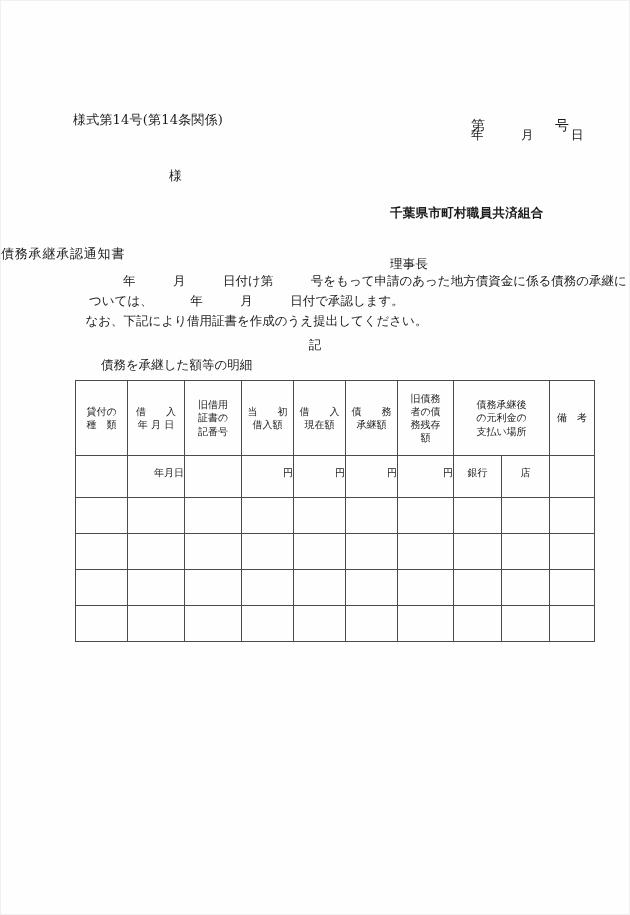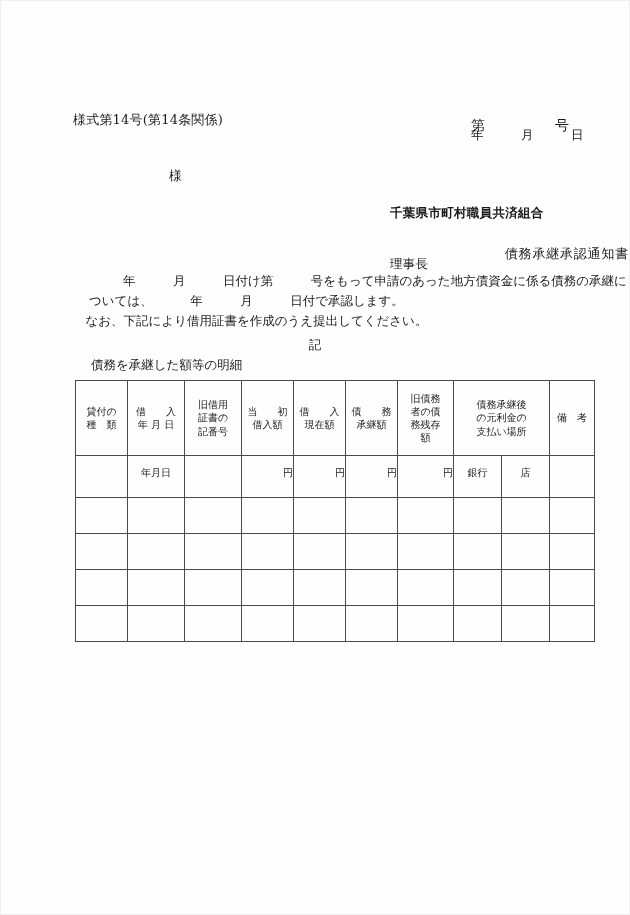--- a/index.html
+++ b/index.html
@@ -57,21 +57,21 @@
   #issuer-title {
     left: 389px; top: 224px;
     font-size: 12.5px;
     letter-spacing: 0.3px;
     margin-top: 31px;
   }
 
   
   #doc-title {
     left: 0; right: 0; top: 244px;
-    text-align: right;
+    text-align: left;
     font-size: 13px;
     letter-spacing: 0.8px;
   }
 
   
   #body-line-1 {
     left: 72px;  top: 272px;
     font-size: 12.5px;
   }
   #body-line-2 {
@@ -81,21 +81,21 @@
   #body-line-3 {
     left: 72px;  top: 312px;
     font-size: 12.5px;
   }
   #memo-marker {
     left: 0; right: 0; top: 336px;
     text-align: center;
     font-size: 12.5px;
   }
   #table-caption {
-    left: 90px; top: 356px;
+    left: 100px; top: 356px;
     font-size: 12.5px;
     font-family: Liberation Serif, serif;
   }
 
   
   #detail-table {
     position: absolute;
     left: 74px;
     top: 379px;
     width: 483px;
@@ -120,21 +120,21 @@
   }
   #detail-table thead th .hl {
     display: block;
     text-align: center;
     white-space: nowrap;
   }
 
   #detail-table tbody tr { height: 36px; }
   #detail-table tbody tr:first-child { height: 42px; }
 
-  .cell-unit-left   { text-align: center;  padding-left: 6px; }
+  .cell-unit-left   { text-align: right;  padding-left: 6px; }
   .cell-unit-right  { text-align: right; padding-right: 6px; }
   .cell-unit-center { text-align: center; }
   .unit-top { display: block; margin-top: -8px; }
 
   
   col.c-type      { width: 52px; }
   col.c-date      { width: 57px; }
   col.c-oldno     { width: 57px; }
   col.c-initial   { width: 52px; }
   col.c-current   { width: 52px; }

